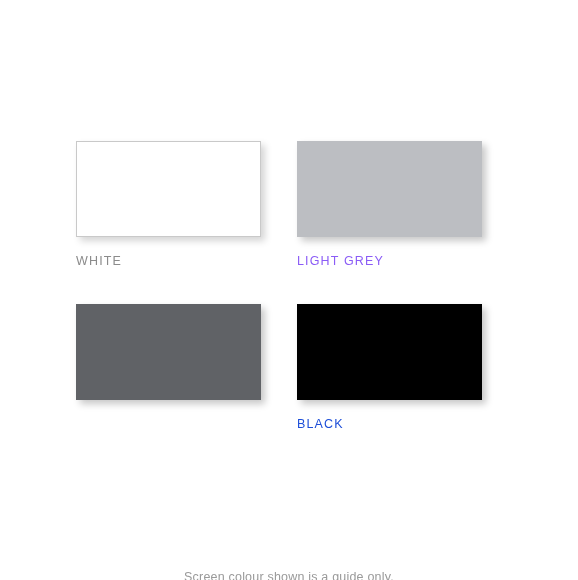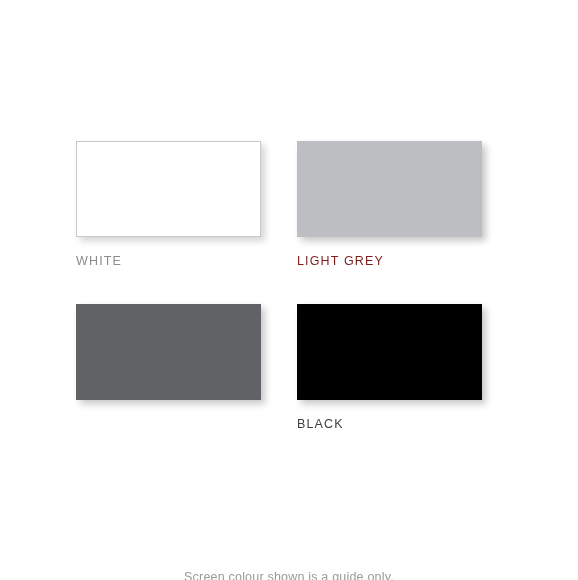--- a/index.html
+++ b/index.html
@@ -86,29 +86,29 @@
 
   <div class="swatch-grid">
 
     <div class="swatch-cell">
       <span class="swatch-chip has-border" style="background-color: rgb(255, 255, 255);"></span>
       <span class="swatch-label" style="color: rgb(139, 139, 139);">WHITE</span>
     </div>
 
     <div class="swatch-cell">
       <span class="swatch-chip" style="background-color: rgb(188, 190, 194);"></span>
-      <span class="swatch-label" style="color: #7f1d1d;">LIGHT GREY</span>
+      <span class="swatch-label" style="color: #8b5cf6;">LIGHT GREY</span>
     </div>
 
     <div class="swatch-cell">
       <span class="swatch-chip" style="background-color: rgb(96, 98, 102);"></span>
     </div>
 
     <div class="swatch-cell">
       <span class="swatch-chip" style="background-color: rgb(0, 0, 0);"></span>
-      <span class="swatch-label" style="color: #404040;">BLACK</span>
+      <span class="swatch-label" style="color: #1d4ed8;">BLACK</span>
     </div>
 
   </div>
 
   <div class="footer-note" style="color: rgb(154, 154, 154);">Screen colour shown is a guide only.</div>
 
 </div>
 
 </body></html>

